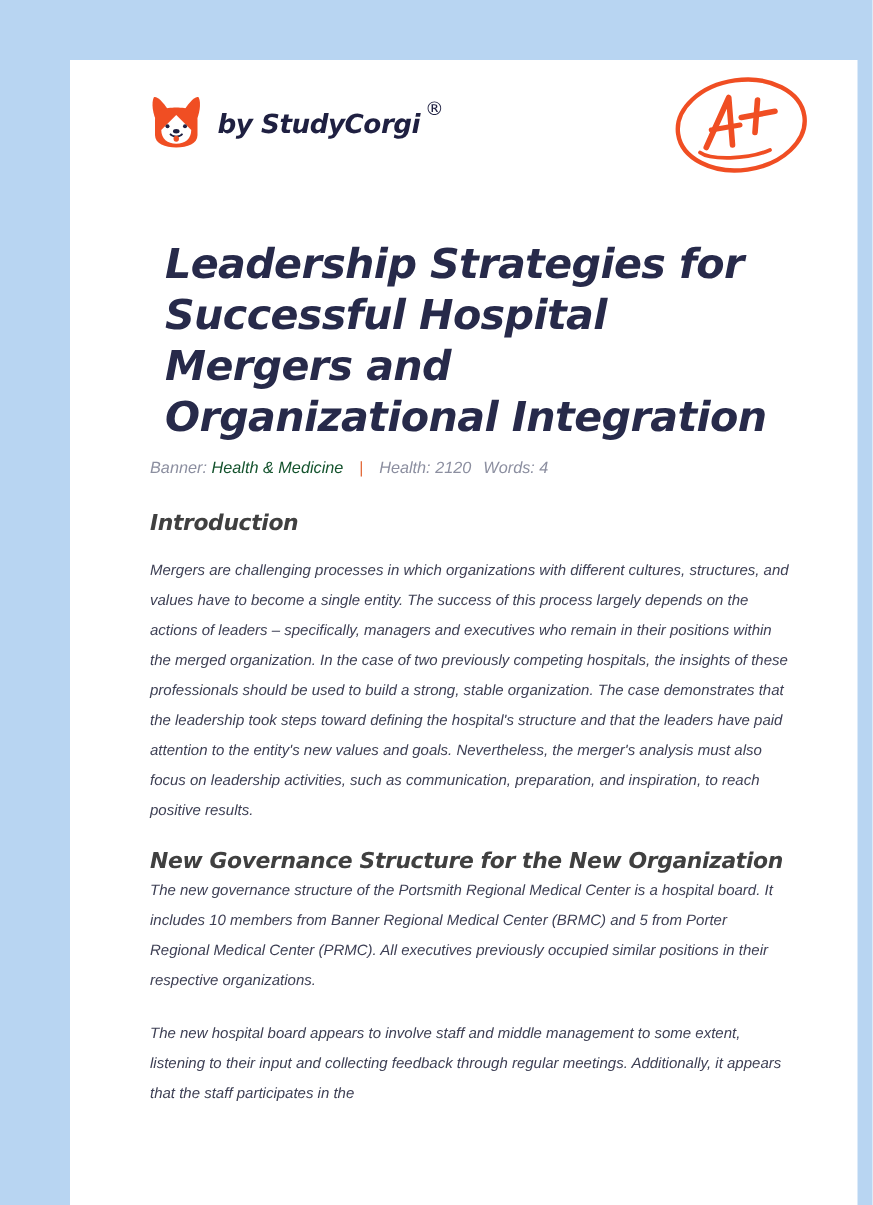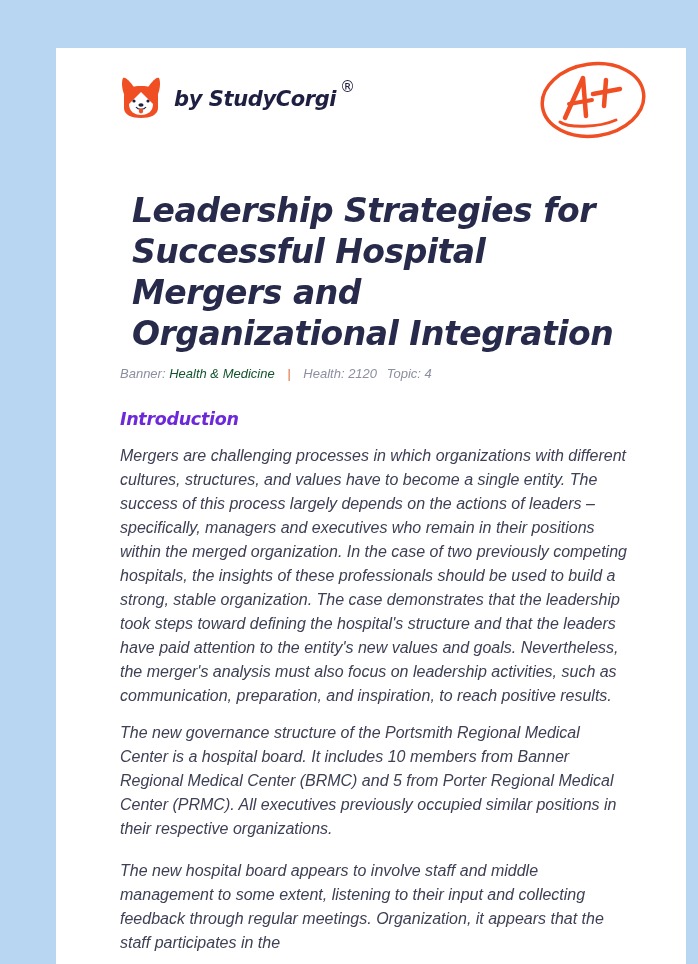--- a/index.html
+++ b/index.html
@@ -98,43 +98,42 @@
       margin: 0 9px 0 9px;
     }
     .meta .pages {
       margin-left: 6px;
     }
     .section-heading {
       margin: 0;
       font-family: "DejaVu Sans", sans-serif;
       font-weight: bold;
       font-size: 17.5px;
-      color: #6d28d9;
+      color: #404040;
       letter-spacing: -0.3px;
     }
     .h-intro {
       margin-top: 27px;
       line-height: 22px;
     }
     .h-gov {
       margin-top: 18px;
       line-height: 22px;
     }
     .para {
       margin: 0;
       font-family: "Liberation Sans", sans-serif;
-      font-size: 16px;
+      font-size: 12px;
       line-height: 24px;
       color: #3e4055;
     }
     .p-intro {
       margin-top: 14px;
     }
     .p-gov1 {
-      margin-top: 13px;
     }
     .p-gov2 {
       margin-top: 18px;
     }
   </style>
 </head>
 <body>
 
 <div class="card">
 
@@ -176,24 +175,25 @@
 
   <div class="content">
     <h1 class="title">Leadership Strategies for Successful Hospital Mergers and Organizational Integration</h1>
 
     <div class="meta">
       <span>Banner:</span>
       <span class="topic-value">Health &amp; Medicine</span>
       <span class="sep">|</span>
       <span>Health:</span>
       <span>2120</span>
-      <span class="pages">Topic:</span>
+      <span class="pages">Words:</span>
       <span>4</span>
     </div>
 
     <h2 class="section-heading h-intro">Introduction</h2>
     <p class="para p-intro">Mergers are challenging processes in which organizations with different cultures, structures, and values have to become a single entity. The success of this process largely depends on the actions of leaders – specifically, managers and executives who remain in their positions within the merged organization. In the case of two previously competing hospitals, the insights of these professionals should be used to build a strong, stable organization. The case demonstrates that the leadership took steps toward defining the hospital's structure and that the leaders have paid attention to the entity's new values and goals. Nevertheless, the merger's analysis must also focus on leadership activities, such as communication, preparation, and inspiration, to reach positive results.</p>
 
+    <h2 class="section-heading h-gov">New Governance Structure for the New Organization</h2>
     <p class="para p-gov1">The new governance structure of the Portsmith Regional Medical Center is a hospital board. It includes 10 members from Banner Regional Medical Center (BRMC) and 5 from Porter Regional Medical Center (PRMC). All executives previously occupied similar positions in their respective organizations.</p>
-    <p class="para p-gov2">The new hospital board appears to involve staff and middle management to some extent, listening to their input and collecting feedback through regular meetings. Organization, it appears that the staff participates in the</p>
+    <p class="para p-gov2">The new hospital board appears to involve staff and middle management to some extent, listening to their input and collecting feedback through regular meetings. Additionally, it appears that the staff participates in the</p>
   </div>
 
 </div>
 
 </body></html>

